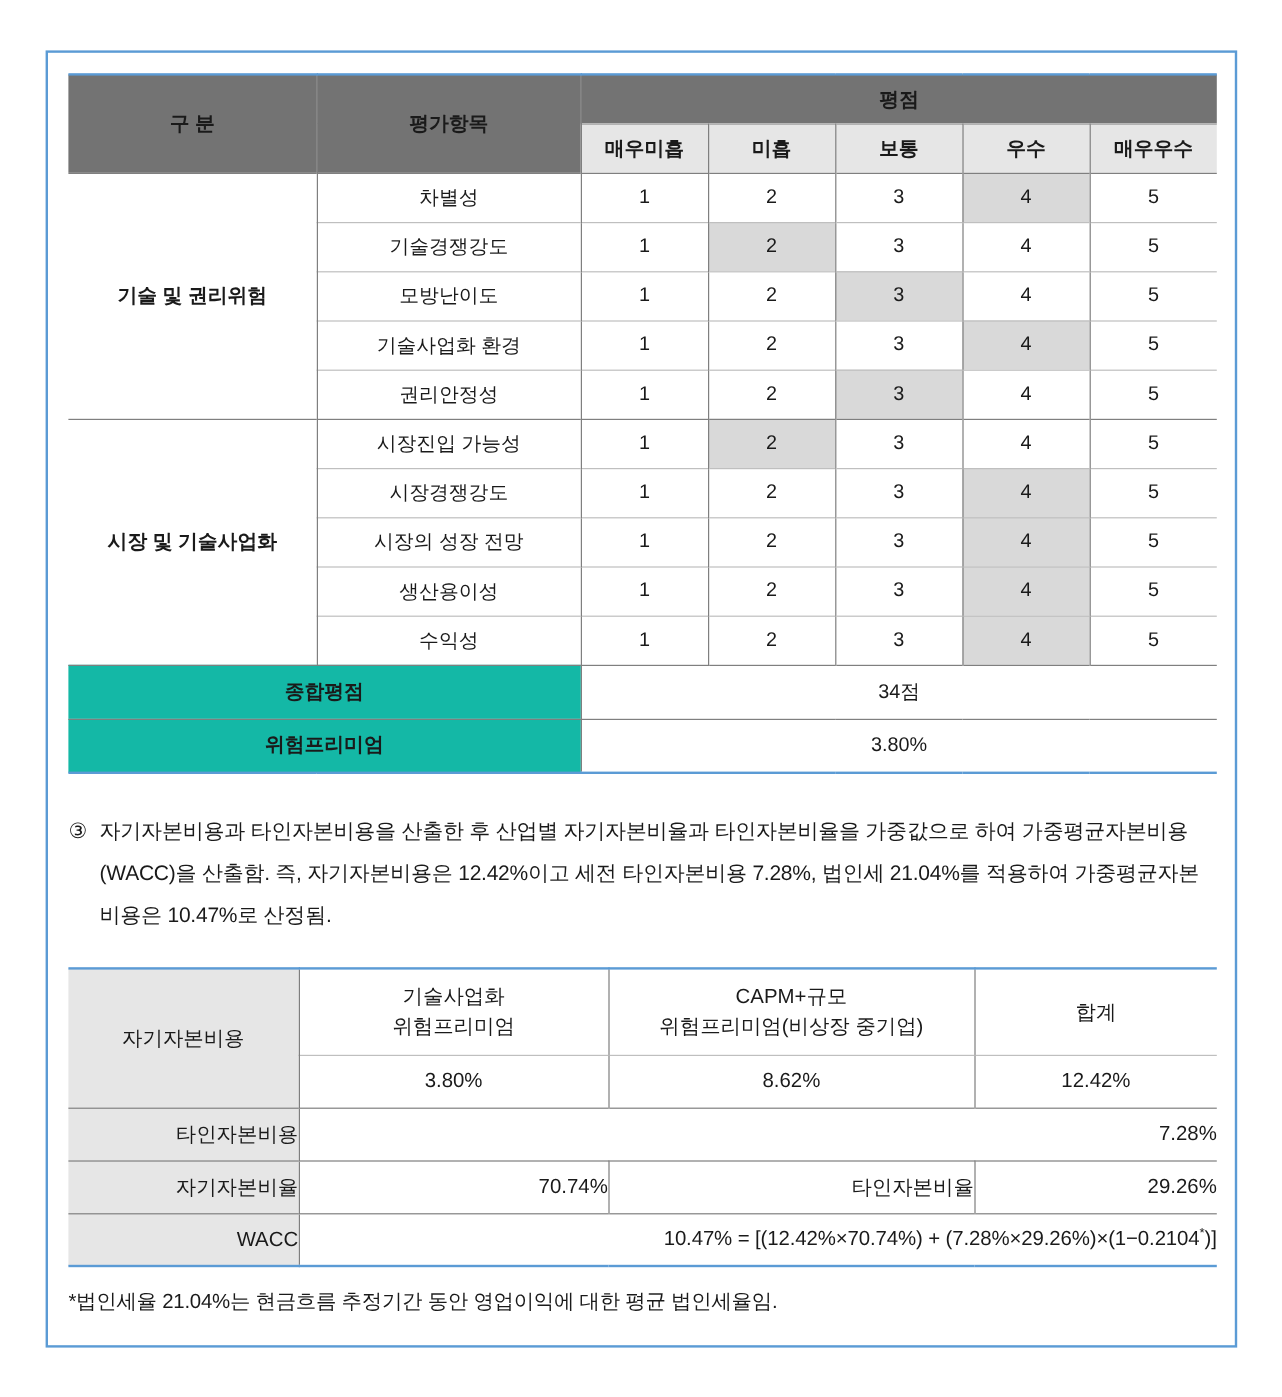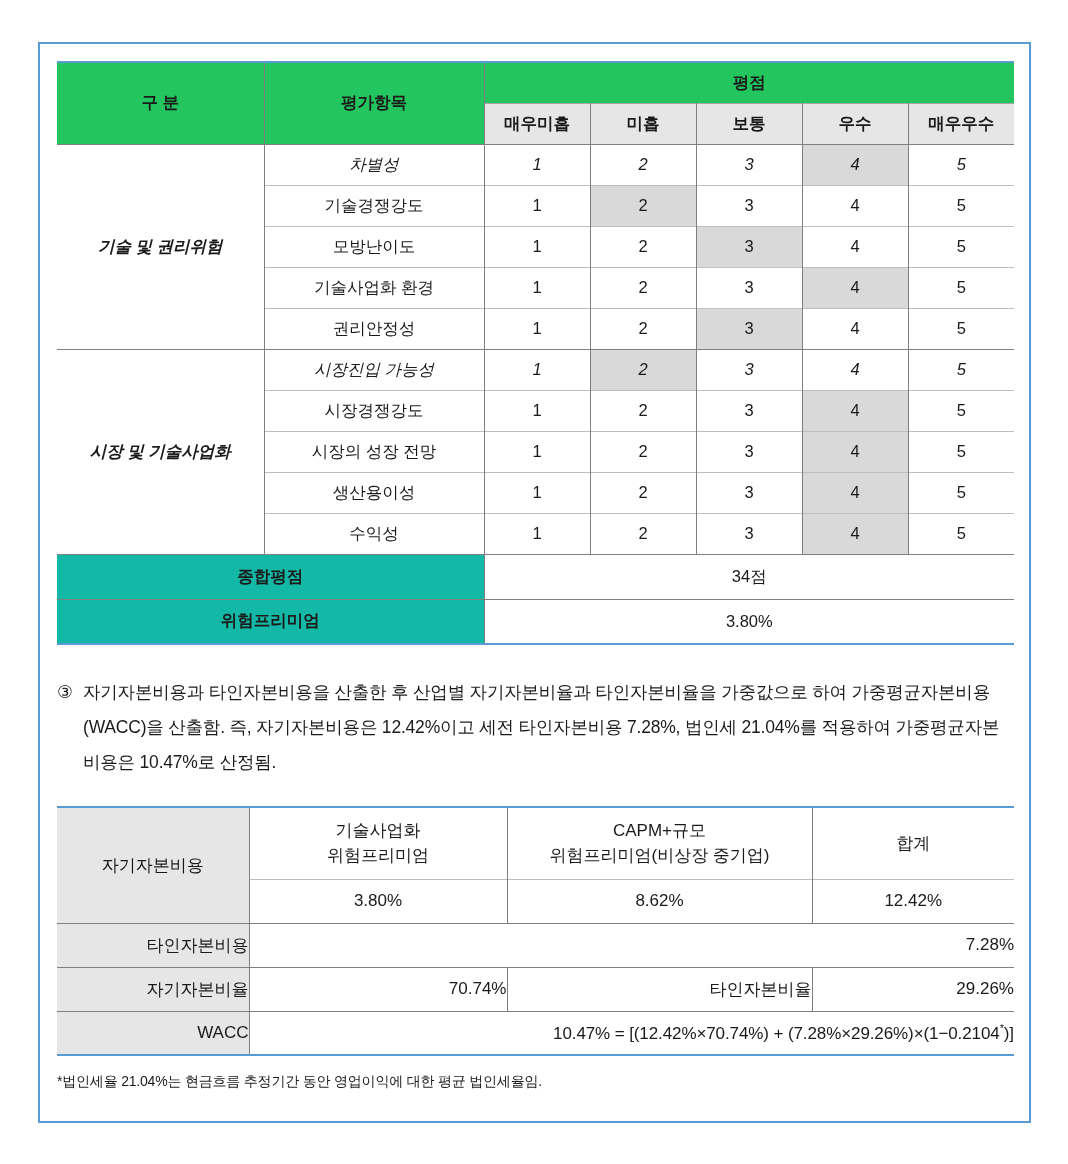--- a/index.html
+++ b/index.html
@@ -31,27 +31,27 @@
   .eval-table td {
     border-right: 1px solid #7f7f7f;
     text-align: center;
     vertical-align: middle;
     font-size: 16.5px;
     height: 41px;
     color: #1a1a1a;
   }
   .eval-table td.last { border-right: none; }
   .eval-table .hdr {
-    background: #22c55e;
+    background: #737373;
     font-weight: bold;
     font-size: 16.5px;
   }
   .eval-table .hdr-sub { background: #e6e6e6; font-weight: bold; border-top: 1px solid #a6a6a6; }
   .eval-table .rowline { border-top: 1px solid #bfbfbf; }
-  .eval-table .grouptop { border-top: 1px solid #7f7f7f; font-style: italic; }
+  .eval-table .grouptop { border-top: 1px solid #7f7f7f; }
   .eval-table .catcell {
     font-weight: bold;
     border-right: 1px solid #7f7f7f;
     font-size: 16.5px;
   }
   .eval-table .hl { background: #d9d9d9; }
   .eval-table .sumlabel {
     background: #14b8a6;
     font-weight: bold;
     border-top: 1px solid #7f7f7f;
@@ -92,21 +92,21 @@
   .wacc-table .rline { border-top: 1px solid #bfbfbf; }
   .wacc-table .sline { border-top: 1px solid #7f7f7f; text-align: right; }
   .wacc-table .h-sub { height: 44px; }
   .wacc-table .h-head { height: 72px; }
   .wacc-table .h-row { height: 44px; }
   .formula { font-size: 17px; letter-spacing: -0.1px; }
   .formula sup { font-size: 11px; vertical-align: super; }
 
   .footnote {
     margin-top: 17px;
-    font-size: 14px;
+    font-size: 17px;
     letter-spacing: -0.2px;
   }
 </style>
 </head>
 <body>
 
 <div id="page">
 <div id="inner">
 
   <table class="eval-table">

